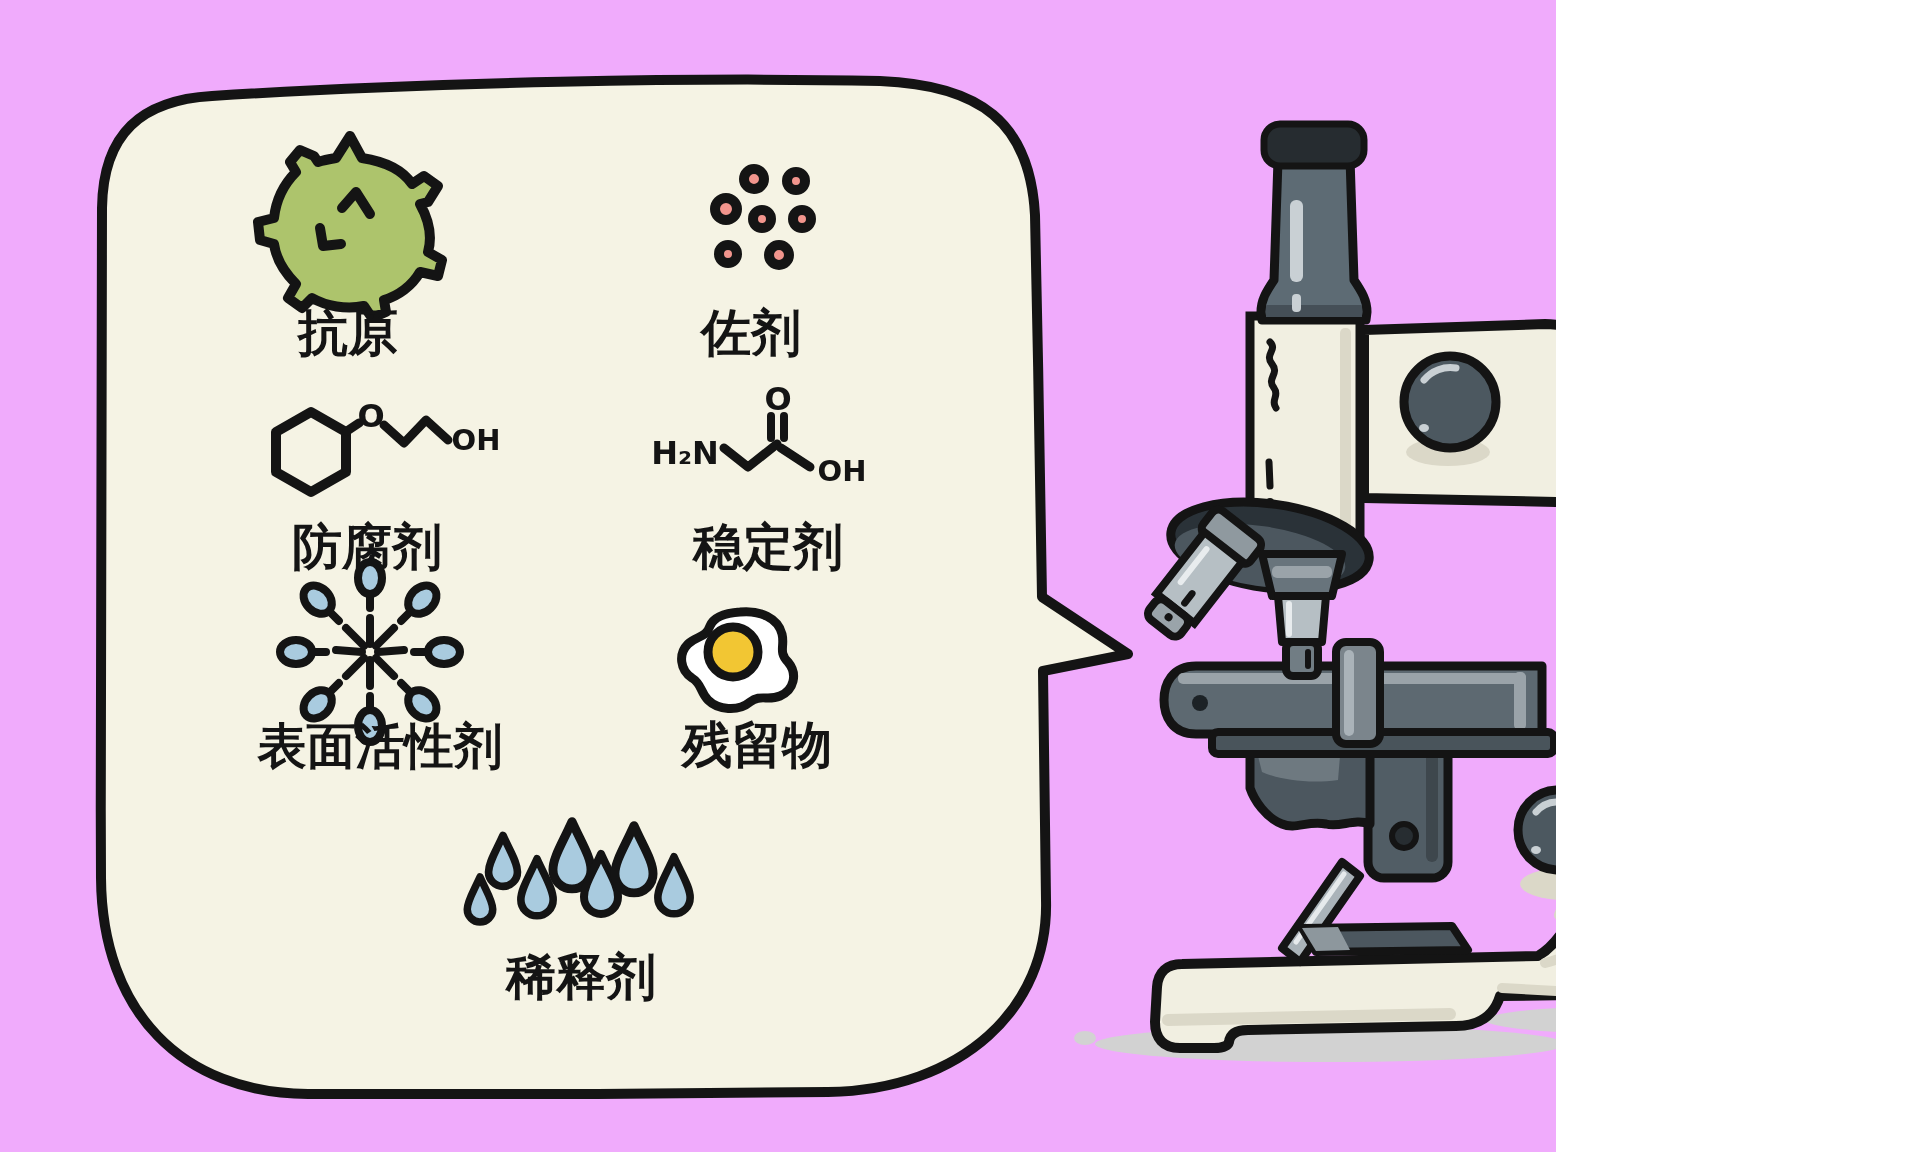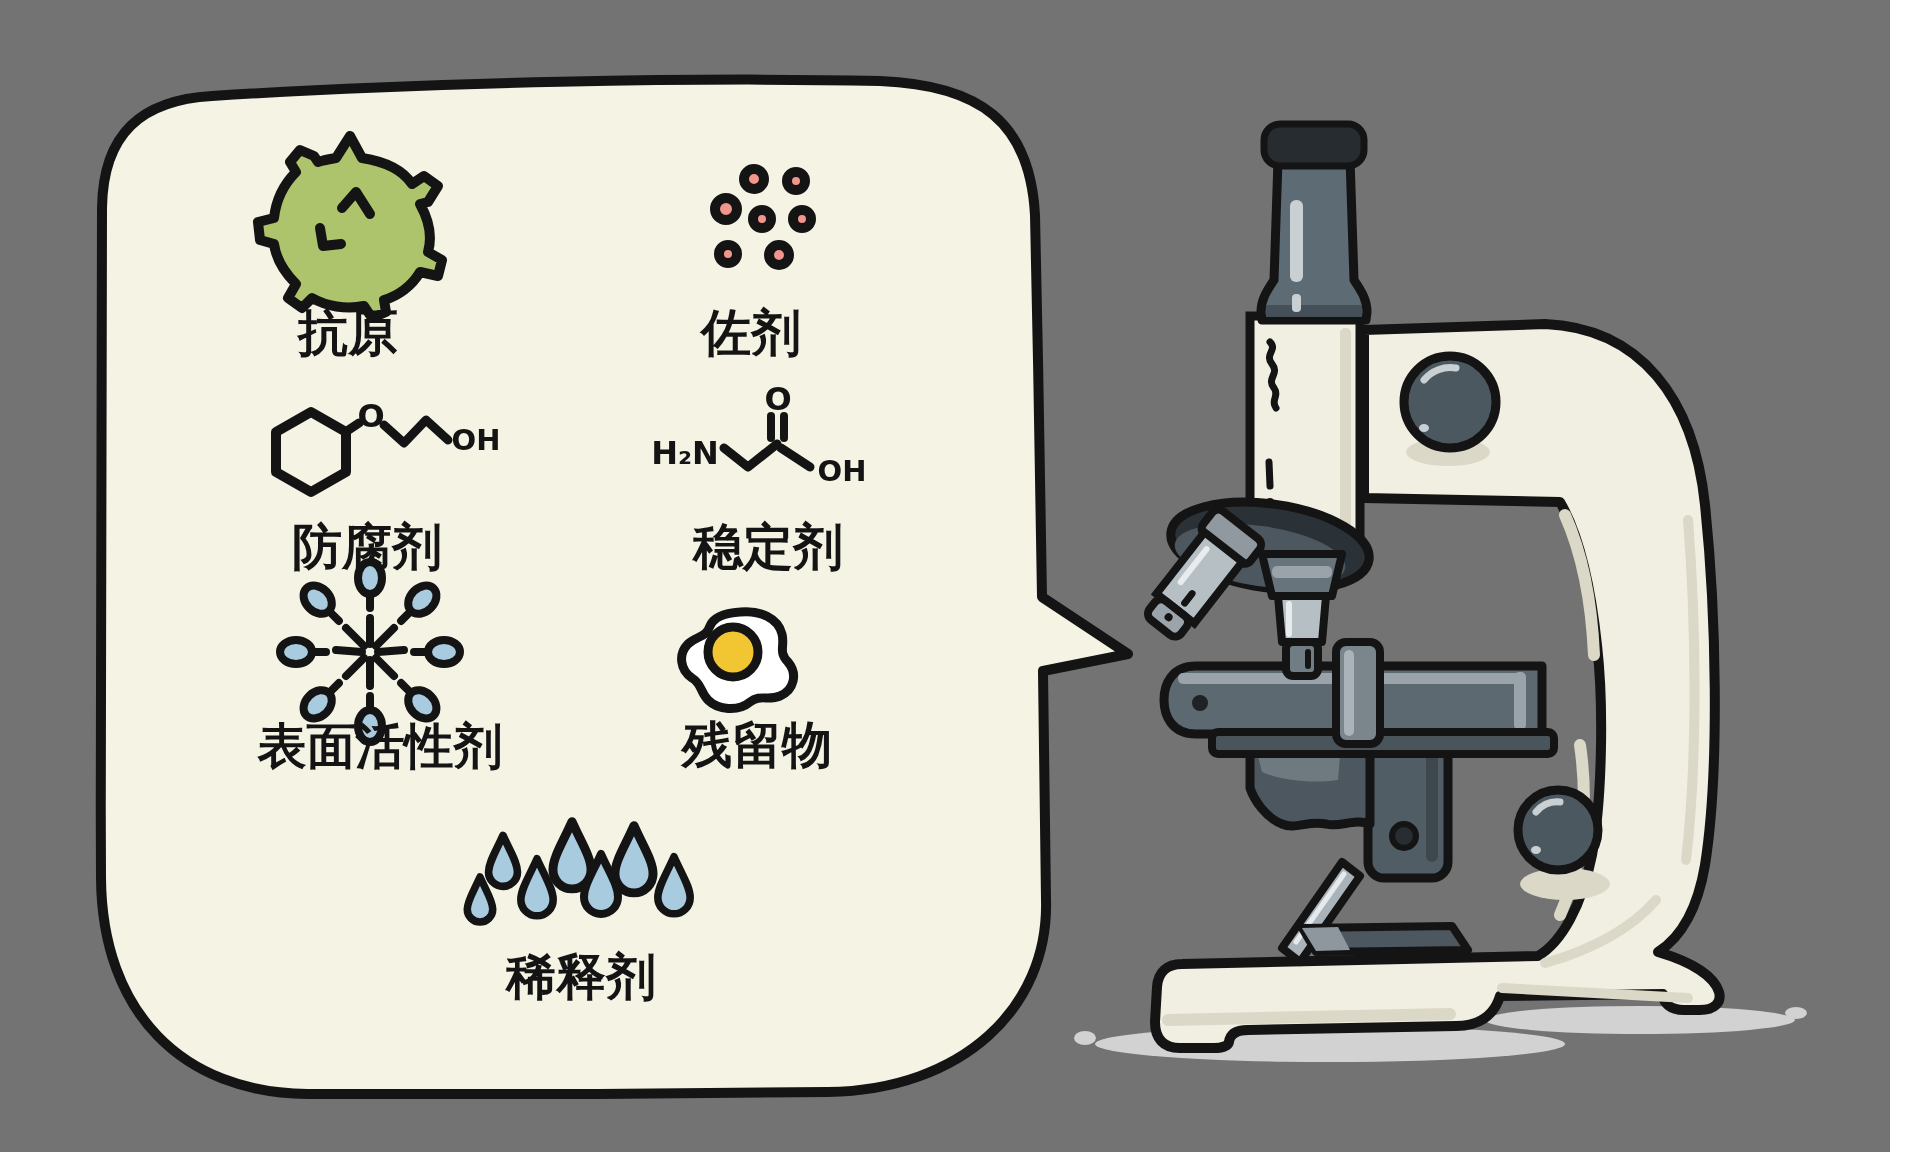--- a/index.html
+++ b/index.html
@@ -1,16 +1,16 @@
 <!DOCTYPE html>
 <html><head>
 <meta charset="utf-8">
 <style>
   html,body{margin:0;padding:0;background:#ffffff;}
-  .stage-wrap{width:1890px;height:1152px;position:relative;background:#737373;overflow:hidden;}
+  .stage-wrap{width:1556px;height:1152px;position:relative;background:#f0abfc;overflow:hidden;}
   svg{display:block;}
   .label{font-family:"DejaVu Sans",sans-serif;font-weight:700;font-size:50px;fill:#141414;}
   .label5{font-size:49px;}
   .chem{font-family:"DejaVu Sans",sans-serif;font-weight:700;font-size:32px;fill:#141414;}
   .chem-sm{font-family:"DejaVu Sans",sans-serif;font-weight:700;font-size:29px;fill:#141414;}
   .ol{stroke:#141414;stroke-linejoin:round;stroke-linecap:round;}
 </style>
 </head>
 <body>
 

